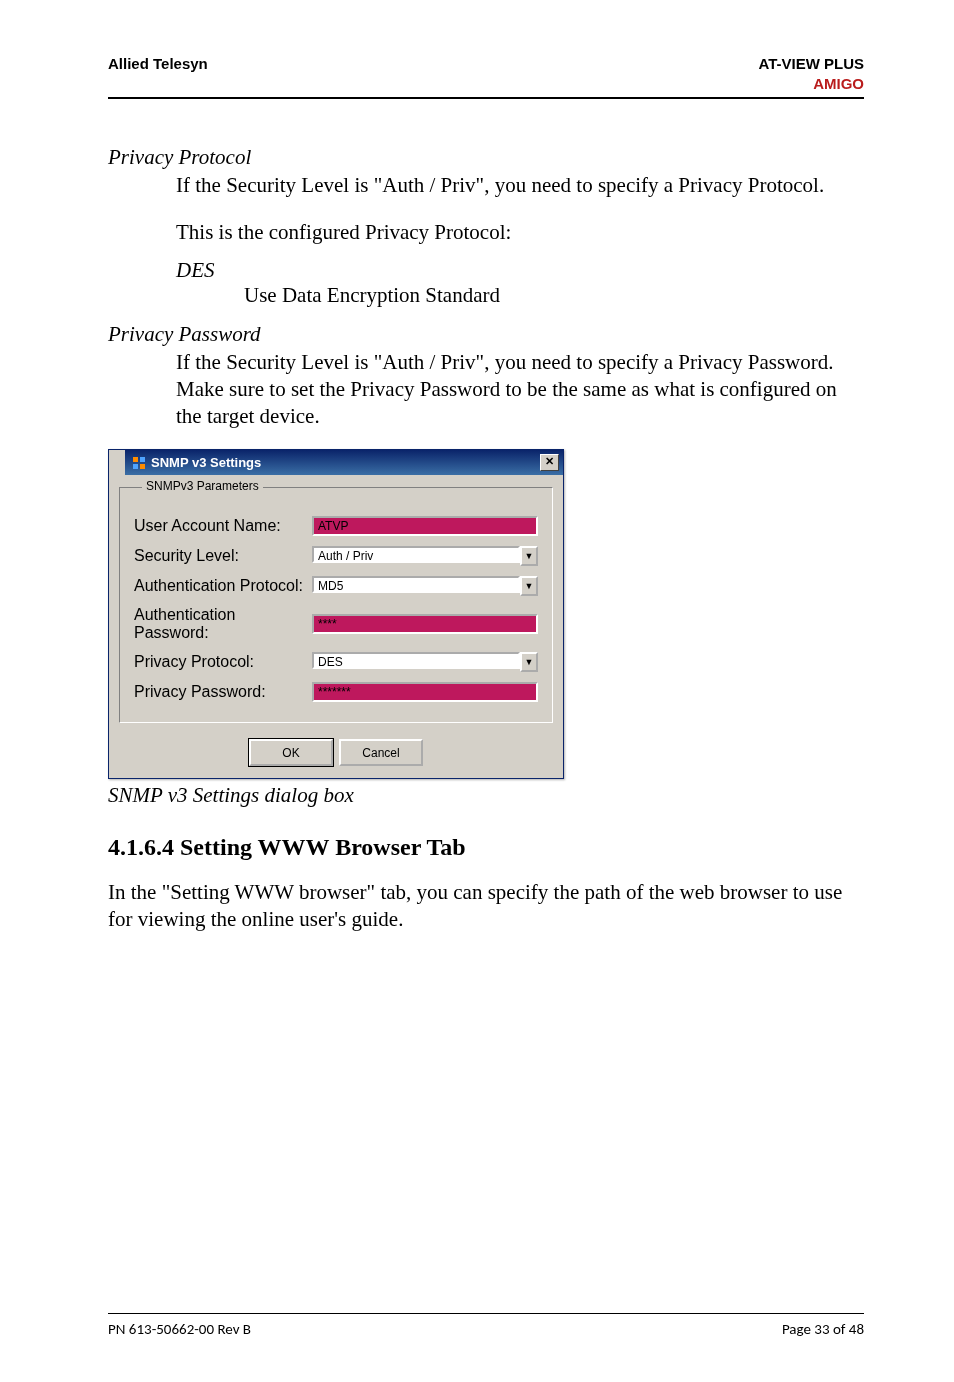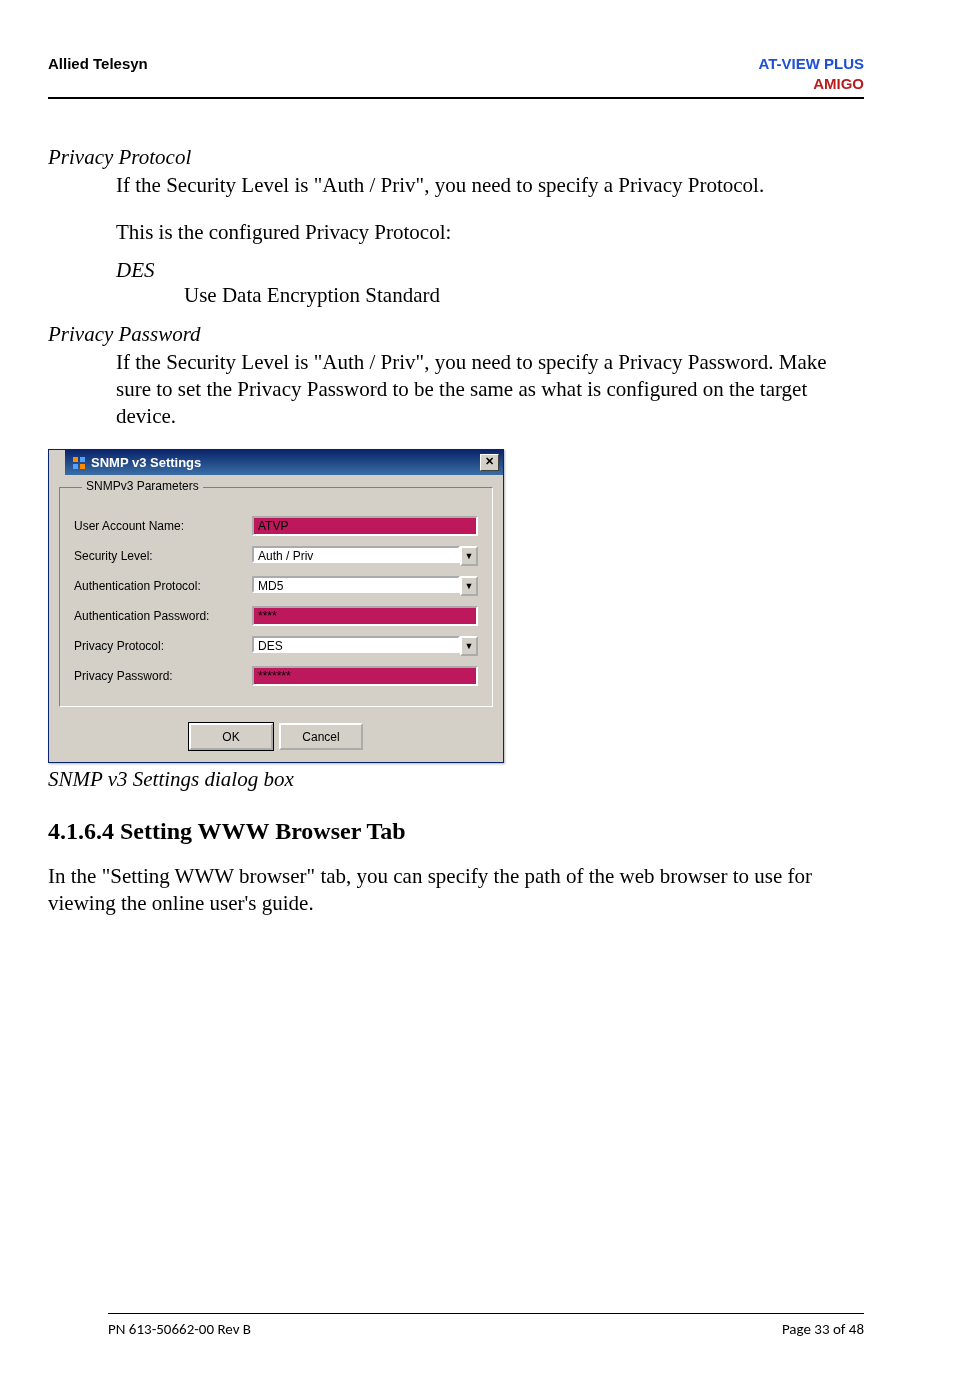--- a/index.html
+++ b/index.html
@@ -5,36 +5,36 @@
   body {
     margin: 0;
     font-family: "Times New Roman", serif;
     background: #fff;
     color: #000;
   }
   .page {
     width: 954px;
     min-height: 1382px;
     box-sizing: border-box;
-    padding: 54px 90px 54px 48px;
+    padding: 54px 90px 54px 108px;
     position: relative;
   }
 
   .hdr {
     display: flex;
     justify-content: space-between;
     font-family: Verdana, Tahoma, Arial, sans-serif;
     font-size: 15px;
     font-weight: bold;
     border-bottom: 2px solid #000;
     padding-bottom: 4px;
     margin-bottom: 46px;
     line-height: 1.3;
   }
-  .hdr .brand { color: #1d4ed8; text-align: center; margin-left: 12px; }
+  .hdr .brand { color: #000000; text-align: center; margin-left: 12px; }
   .hdr .model { color: #b91c1c; text-align: right; }
 
   .sec-title { font-style: italic; font-size: 21px; margin: 6px 0 2px 0; }
   .body-text { font-size: 21px; line-height: 1.28; margin: 0 0 20px 68px; }
   .body-text.tight { margin-bottom: 12px; }
   .body-text.no-indent { margin-left: 0; }
 
   .sub-term { font-style: italic; font-size: 21px; margin-left: 68px; }
   .sub-def  { font-size: 21px; margin-left: 136px; margin-bottom: 10px; }
 
@@ -86,21 +86,21 @@
   }
   .group-label {
     position: absolute;
     top: -9px; left: 22px;
     background: #d4d0c8;
     padding: 0 4px;
     font-size: 12px;
   }
 
   .row { display: flex; align-items: center; margin: 10px 0; }
-  .row-label { width: 178px; font-size: 12px; }
+  .row-label { width: 178px; font-size: 16px; }
   .ctrl {
     flex: 1;
     display: flex;
   }
   .text-input {
     flex: 1; height: 20px;
     border: 2px inset #fff;
     background: #be185d;
     font-size: 12px;
     padding: 1px 4px;

